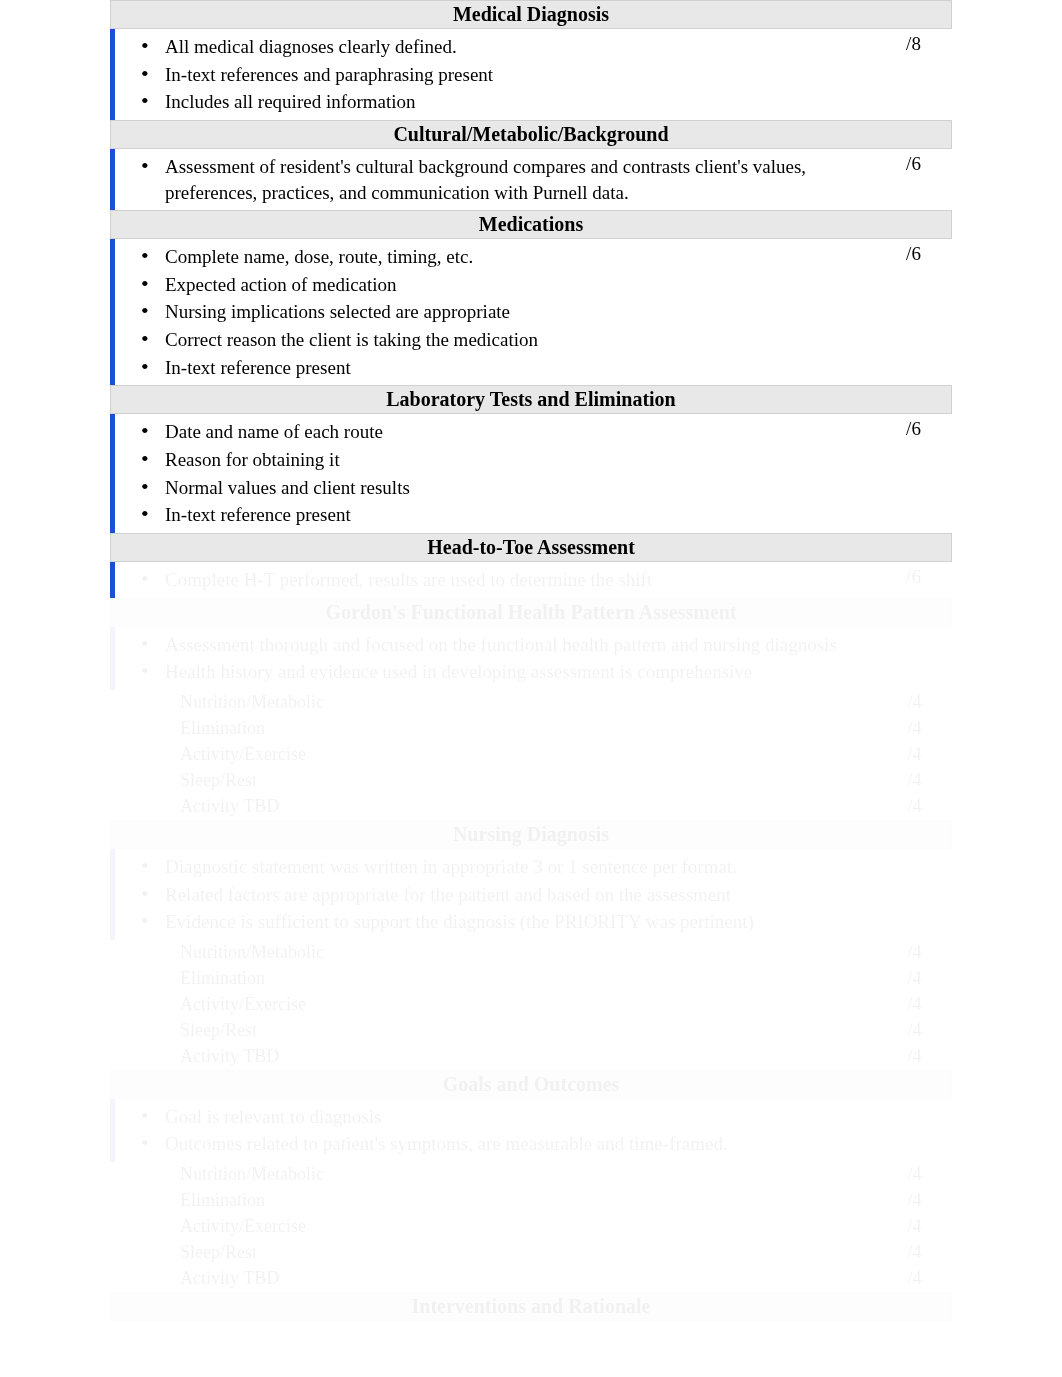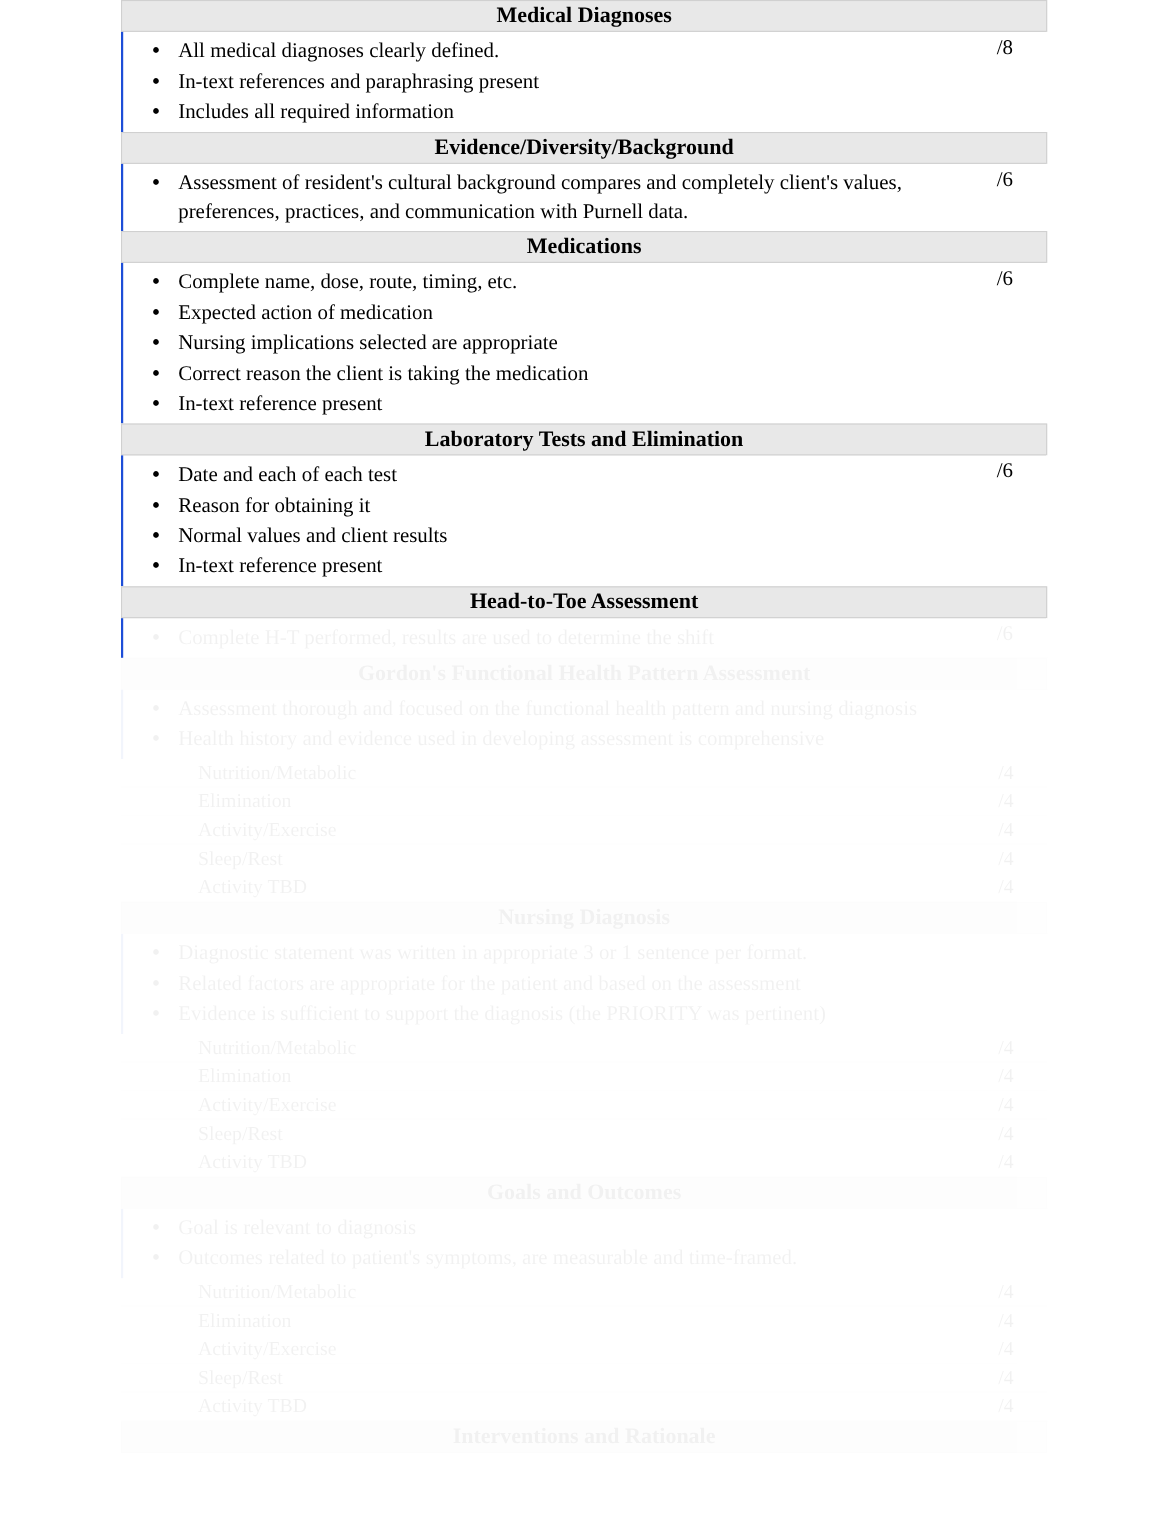--- a/index.html
+++ b/index.html
@@ -23,21 +23,21 @@
       text-align: center;
       font-weight: bold;
       font-size: 20px;
       padding: 2px 0;
       border: 1px solid #d0d0d0;
       margin: 0 110px;
     }
     .content-row {
       display: flex;
       margin: 0 110px;
-      border-left: 2px solid #1d4ed8;
+      border-left: 5px solid #1d4ed8;
       border-right: 1px solid #fff;
     }
     .criteria-cell {
       flex: 1;
       padding: 4px 10px 4px 10px;
     }
     .score-cell {
       width: 75px;
       text-align: center;
       padding: 4px 4px;
@@ -81,39 +81,39 @@
       font-size: 18px;
       padding: 2px;
     }
   </style>
 </head>
 <body>
 
 <div class="page">
 
   <div>
-    <div class="section-header">Medical Diagnoses</div>
+    <div class="section-header">Medical Diagnosis</div>
     <div class="content-row">
       <div class="criteria-cell">
         <ul class="bullets">
           <li>All medical diagnoses clearly defined.</li>
           <li>In-text references and paraphrasing present</li>
           <li>Includes all required information</li>
         </ul>
       </div>
       <div class="score-cell">/8</div>
     </div>
   </div>
 
   <div>
-    <div class="section-header">Evidence/Diversity/Background</div>
-    <div class="content-row">
-      <div class="criteria-cell">
-        <ul class="bullets">
-          <li>Assessment of resident's cultural background compares and completely client's values, preferences, practices, and communication with Purnell data.</li>
+    <div class="section-header">Cultural/Metabolic/Background</div>
+    <div class="content-row">
+      <div class="criteria-cell">
+        <ul class="bullets">
+          <li>Assessment of resident's cultural background compares and contrasts client's values, preferences, practices, and communication with Purnell data.</li>
         </ul>
       </div>
       <div class="score-cell">/6</div>
     </div>
   </div>
 
   <div>
     <div class="section-header">Medications</div>
     <div class="content-row">
       <div class="criteria-cell">
@@ -127,21 +127,21 @@
       </div>
       <div class="score-cell">/6</div>
     </div>
   </div>
 
   <div>
     <div class="section-header">Laboratory Tests and Elimination</div>
     <div class="content-row">
       <div class="criteria-cell">
         <ul class="bullets">
-          <li>Date and each of each test</li>
+          <li>Date and name of each route</li>
           <li>Reason for obtaining it</li>
           <li>Normal values and client results</li>
           <li>In-text reference present</li>
         </ul>
       </div>
       <div class="score-cell">/6</div>
     </div>
   </div>
 
   <div>

